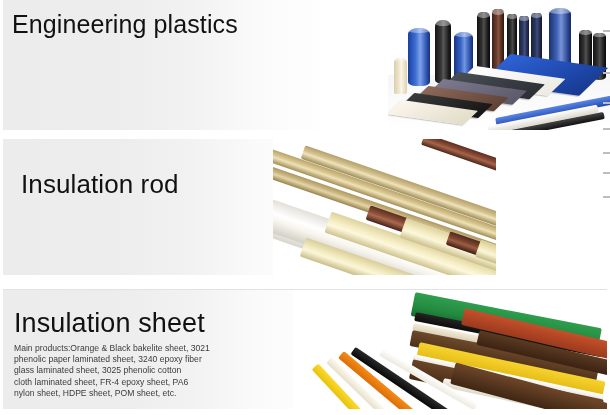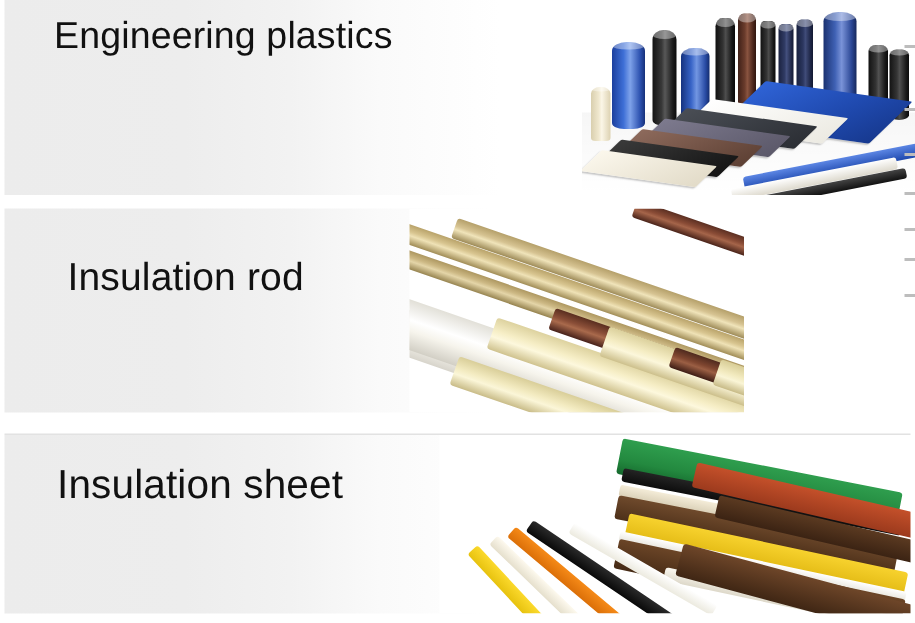--- a/index.html
+++ b/index.html
@@ -33,21 +33,20 @@
     position: absolute;
     left: 0;
     top: 0;
     z-index: 5;
   }
   .banner-title {
     color: #111111;
     font-weight: 400;
     letter-spacing: 0.1px;
     white-space: nowrap;
-    margin-left: 24px;
   }
   .banner-desc {
     color: #3b3b3b;
     line-height: 1.30;
     white-space: pre-line;
   }
 
   
   #banner-plastics {
     left: 3px;  top: 0px;
@@ -264,20 +263,25 @@
       <div class="bar" style="left:36px; top:66px; width:100px; height:8px; transform:rotate(44deg);
                   background:linear-gradient(to bottom,#fdf9ee,#e5dfcc);"></div>
       <div class="bar" style="left:22px; top:72px; width:95px; height:9px; transform:rotate(47deg);
                   background:linear-gradient(to bottom,#fbd92c,#e7c20f);"></div>
       <div class="bar" style="left:88px; top:58px; width:110px; height:8px; transform:rotate(30deg);
                   background:linear-gradient(to bottom,#ffffff,#eceadf);"></div>
     </div>
 
     <div class="text-col">
       <div class="banner-title">Insulation sheet</div>
+      <div class="banner-desc">Main products:Orange &amp; Black bakelite sheet, 3021
+phenolic paper laminated sheet, 3240 epoxy fiber
+glass laminated sheet, 3025 phenolic cotton
+cloth laminated sheet, FR-4 epoxy sheet, PA6
+nylon sheet, HDPE sheet, POM sheet, etc.</div>
     </div>
   </div>
 
   <div class="tick" style="top:30px;"></div>
   <div class="tick" style="top:72px;"></div>
   <div class="tick" style="top:102px;"></div>
   <div class="tick" style="top:128px;"></div>
   <div class="tick" style="top:152px;"></div>
   <div class="tick" style="top:172px;"></div>
   <div class="tick" style="top:196px;"></div>

